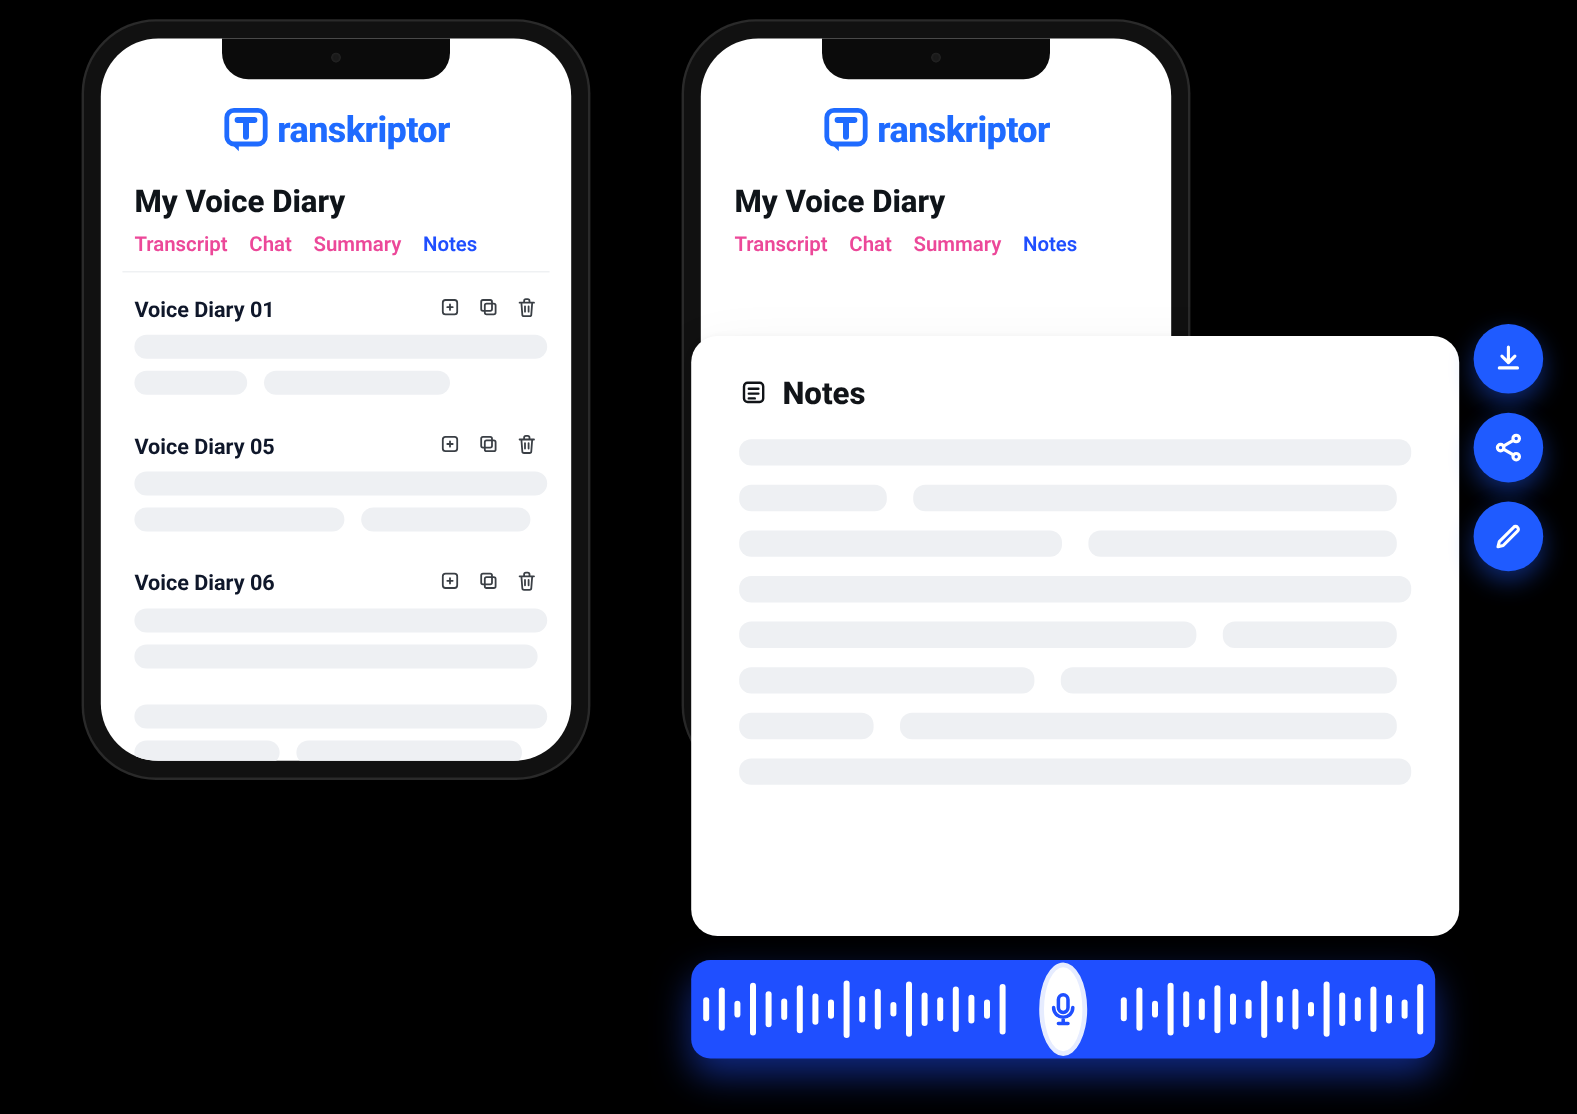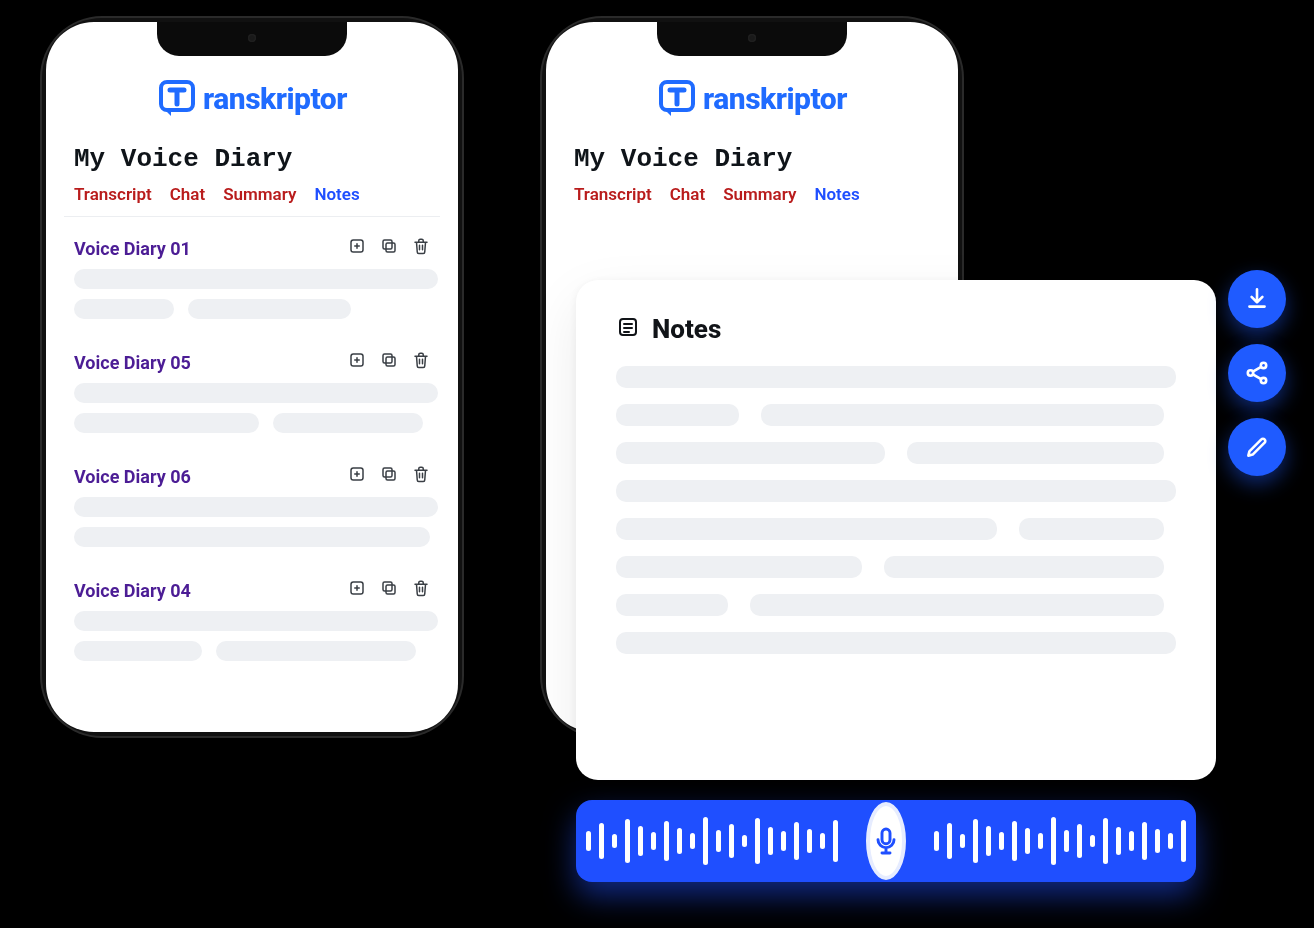--- a/index.html
+++ b/index.html
@@ -3,25 +3,26 @@
 <meta charset="utf-8">
 <style>
   * { box-sizing: border-box; margin: 0; padding: 0; }
   html, body { width: 1314px; height: 928px; background: #000; font-family: -apple-system, BlinkMacSystemFont, "Segoe UI", Roboto, Helvetica, Arial, sans-serif; }
   .stage { position: relative; width: 1314px; height: 928px; }
 
   
   .phone {
     position: absolute;
     width: 420px;
-    height: 718px;
+    height: 630px;
     border-radius: 60px;
     background: #111;
     box-shadow: 0 0 0 2px #2a2a2a, 0 20px 50px rgba(0,0,0,.6);
-    padding: 4px;
+    padding: 14px;
+    margin-left: 28px;
   }
   .phone-inner {
     position: relative;
     width: 100%; height: 100%;
     background: #fff;
     border-radius: 48px;
     overflow: hidden;
   }
   .notch {
     position: absolute;
@@ -41,30 +42,30 @@
     box-shadow: inset 0 0 2px #333;
   }
 
   .screen { position: absolute; inset: 0; padding: 50px 18px 18px 18px; display: flex; flex-direction: column; }
 
   
   .brand { margin: 6px auto 18px auto; display: flex; align-items: center; gap: 6px; color: #1f6bff; }
   .brand svg { display: block; }
   .brand-text { font-size: 30px; font-weight: 800; letter-spacing: -0.5px; color: #1f6bff; }
 
-  .page-title { font-size: 26px; font-weight: 800; color: #0f1419; margin: 8px 10px 10px 10px; font-family: Liberation Mono, monospace; }
+  .page-title { font-size: 26px; font-weight: 800; color: #0f1419; margin: 8px 10px 10px 10px; }
 
   .tabs { display: flex; gap: 18px; padding: 0 10px 12px 10px; border-bottom: 1px solid #eceef1; }
-  .tab { font-size: 17px; font-weight: 600; color: #b91c1c; cursor: pointer; }
+  .tab { font-size: 17px; font-weight: 600; color: #ec4899; cursor: pointer; }
   .tab.active { color: #1f4fff; }
 
   
   .list { margin-top: 14px; display: flex; flex-direction: column; gap: 8px; padding: 0 6px; }
   .li-row { display: flex; align-items: center; justify-content: space-between; padding: 6px 4px; }
-  .li-title { font-size: 18px; font-weight: 700; color: #4c1d95; }
+  .li-title { font-size: 18px; font-weight: 700; color: #0f172a; }
   .li-actions { display: flex; gap: 14px; color: #3a3f45; }
   .li-actions svg { width: 18px; height: 18px; stroke: #3a3f45; }
 
   .skel { height: 20px; border-radius: 10px; background: #eef0f3; }
   .skel-row1 { width: 100%; margin: 4px 4px 0 4px; }
   .skel-pair { display: flex; gap: 14px; margin: 10px 4px 18px 4px; }
   .skel-pair .skel { height: 20px; }
 
   
   .notes-card {
@@ -208,36 +209,20 @@
                     </svg></span>
               </div>
             </div>
             <div class="skel skel-row1"></div>
             <div class="skel-pair">
               <div class="skel" style="width: 100%;"></div>
             </div>
           </div>
 
           <div>
-            <div class="li-row">
-              <div class="li-title">Voice Diary 04</div>
-              <div class="li-actions">
-                <span><svg viewBox="0 0 24 24" fill="none" stroke-width="2" stroke-linecap="round">
-                      <rect x="4" y="4" width="16" height="16" rx="3"></rect>
-                      <path d="M12 9v6M9 12h6"></path>
-                    </svg></span>
-                <span><svg viewBox="0 0 24 24" fill="none" stroke-width="2" stroke-linecap="round">
-                      <rect x="8" y="8" width="12" height="12" rx="2"></rect>
-                      <rect x="4" y="4" width="12" height="12" rx="2"></rect>
-                    </svg></span>
-                <span><svg viewBox="0 0 24 24" fill="none" stroke-width="2" stroke-linecap="round">
-                      <path d="M4 7h16M9 7V5a2 2 0 0 1 2-2h2a2 2 0 0 1 2 2v2M6 7l1 13a2 2 0 0 0 2 2h6a2 2 0 0 0 2-2l1-13M10 11v6M14 11v6"></path>
-                    </svg></span>
-              </div>
-            </div>
             <div class="skel skel-row1"></div>
             <div class="skel-pair">
               <div class="skel" style="width: 36%;"></div>
               <div class="skel" style="width: 56%;"></div>
             </div>
           </div>
 
         </div>
       </div>
     </div>

